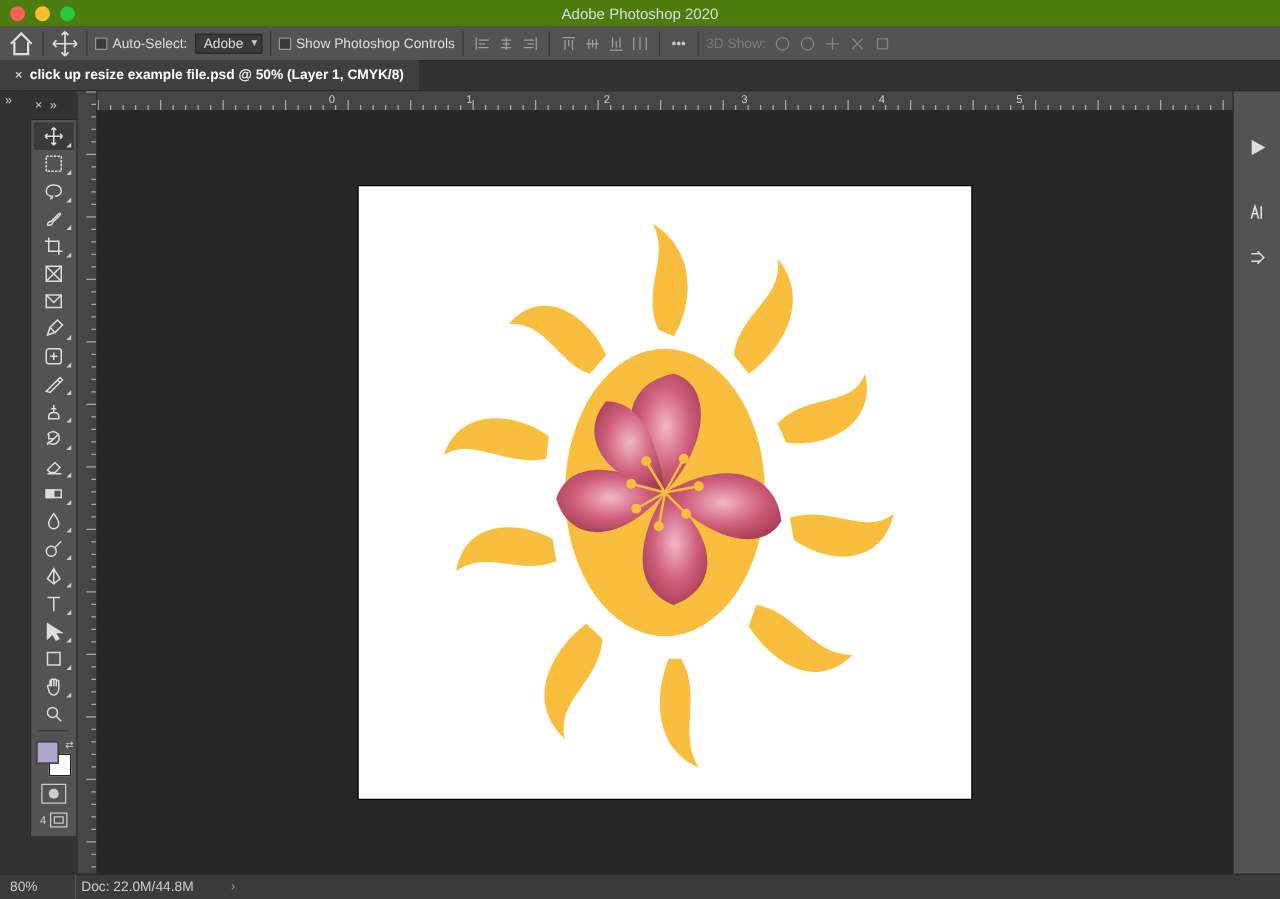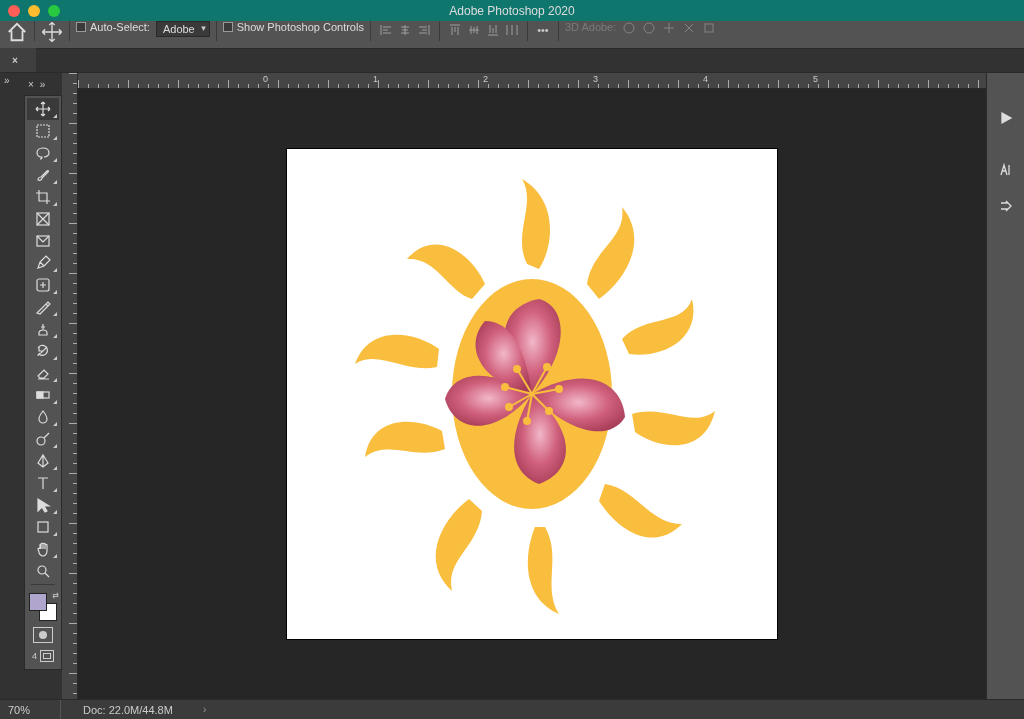--- a/index.html
+++ b/index.html
@@ -1,28 +1,28 @@
 <!DOCTYPE html>
 <html><head>
 <meta charset="utf-8">
 <style>
 * { margin: 0; padding: 0; box-sizing: border-box; font-family: "Helvetica Neue", Arial, sans-serif; user-select: none; }
 html, body { width: 1024px; height: 719px; background: #323232; color: #c8c8c8; overflow: hidden; }
 
 
-.titlebar { height: 21px; background: #0f766e; display: flex; align-items: center; position: relative; }
+.titlebar { height: 21px; background: #4d7c0f; display: flex; align-items: center; position: relative; }
 .traffic { display: flex; gap: 8px; padding-left: 8px; }
 .traffic .dot { width: 12px; height: 12px; border-radius: 50%; }
 .traffic .close { background: #ff5f57; }
 .traffic .min { background: #febc2e; }
 .traffic .max { background: #28c840; }
 .titlebar .title { position: absolute; left: 50%; transform: translateX(-50%); font-size: 12px; color: #ddd; }
 
 
-.optionsbar { height: 28px; background: #535353; display: flex; align-items: flex-start; padding: 0 6px; gap: 6px; font-size: 11px; border-bottom: 1px solid #2a2a2a; }
+.optionsbar { height: 28px; background: #535353; display: flex; align-items: center; padding: 0 6px; gap: 6px; font-size: 11px; border-bottom: 1px solid #2a2a2a; }
 .opt-icon { width: 22px; height: 22px; display: flex; align-items: center; justify-content: center; color: #ddd; }
 .opt-sep { width: 1px; height: 20px; background: #3a3a3a; }
 .opt-checkbox { display: flex; align-items: center; gap: 4px; color: #ddd; }
 .opt-checkbox .cb { width: 10px; height: 10px; border: 1px solid #999; background: #3a3a3a; }
 .opt-select { background: #3a3a3a; border: 1px solid #2a2a2a; padding: 1px 14px 1px 6px; position: relative; color: #ddd; font-size: 11px; }
 .opt-select::after { content: "▾"; position: absolute; right: 3px; font-size: 9px; color: #ccc; }
 .align-group { display: flex; gap: 1px; }
 .align-btn { width: 18px; height: 18px; display: flex; align-items: center; justify-content: center; }
 .align-btn svg { opacity: .55; }
 .mode3d { color: #7a7a7a; }
@@ -71,21 +71,21 @@
 .ruler-v { position: absolute; top: 0; left: 0; bottom: 0; width: 16px; background: #454545; border-right: 1px solid #2a2a2a; overflow:hidden; }
 .ruler-h .tick, .ruler-v .tick { position: absolute; background: #aaa; }
 .ruler-h .lbl, .ruler-v .lbl { position: absolute; font-size: 9px; color: #ccc; }
 .canvas-wrap { position: absolute; top: 16px; left: 16px; right: 0; bottom: 0; background: #262626; display: flex; align-items: center; justify-content: center; }
 .artboard { width: 490px; height: 490px; background: #fff; box-shadow: 0 0 0 1px #000; }
 .artboard svg { width: 100%; height: 100%; }
 
 
 .statusbar { position: absolute; left: 0; right: 0; bottom: 0; height: 20px; background: #3b3b3b; border-top: 1px solid #2a2a2a; display: flex; align-items: center; font-size: 11px; color: #ccc; }
 .statusbar .zoom { width: 60px; padding-left: 8px; }
-.statusbar .doc { padding-left: 22px; border-left: 1px solid #555; height: 100%; display: flex; align-items: center; }
+.statusbar .doc { padding-left: 4px; border-left: 1px solid #555; height: 100%; display: flex; align-items: center; }
 .statusbar .chev { padding-left: 30px; color: #999; font-size: 10px; }
 </style>
 </head>
 <body>
 
 <div class="titlebar">
   <div class="traffic">
     <div class="dot close"></div>
     <div class="dot min"></div>
     <div class="dot max"></div>
@@ -155,21 +155,21 @@
         <svg width="14" height="14">
           <path d="M2 2V12M7 2V12M12 2V12" stroke="#ddd"></path>
         </svg>
       </div>
   </div>
   <div class="opt-sep"></div>
   <div class="align-btn">
       <span>•••</span>
     </div>
   <div class="opt-sep"></div>
-  <span class="mode3d">3D Adobe:</span>
+  <span class="mode3d">3D Show:</span>
   <div class="mode3d-icons">
     <svg class="i3" viewBox="0 0 14 14">
         <circle cx="7" cy="7" r="5" stroke="#ddd" fill="none"></circle>
       </svg>
     <svg class="i3" viewBox="0 0 14 14">
         <circle cx="7" cy="7" r="5" stroke="#ddd" fill="none"></circle>
       </svg>
     <svg class="i3" viewBox="0 0 14 14">
         <path d="M7 2V12M2 7H12" stroke="#ddd"></path>
       </svg>
@@ -178,20 +178,21 @@
       </svg>
     <svg class="i3" viewBox="0 0 14 14">
         <rect x="3" y="3" width="8" height="8" stroke="#ddd" fill="none"></rect>
       </svg>
   </div>
 </div>
 
 <div class="doctabs">
   <div class="doctab">
     <span class="x">×</span>
+    <span>click up resize example file.psd @ 50% (Layer 1, CMYK/8)</span>
   </div>
 </div>
 
 <div class="workarea">
   <div class="leftgutter"></div>
   <div class="leftcol">
     <div class="toolhdr">
       <span class="xclose">×</span>
       <span class="exp">»</span>
     </div>
@@ -576,18 +577,18 @@
       </div>
     <div class="rbtn">
         <svg viewBox="0 0 16 16">
           <path d="M3 5 L10 5 M8 3 L13 8 L8 13 M3 11 H10" stroke="#ddd" fill="none"></path>
         </svg>
       </div>
   </div>
 </div>
 
 <div class="statusbar">
-  <div class="zoom">70%</div>
+  <div class="zoom">80%</div>
   <div class="doc">
       <span>Doc: 22.0M/44.8M</span>
       <span class="chev">›</span>
     </div>
 </div>
 
 </body></html>

